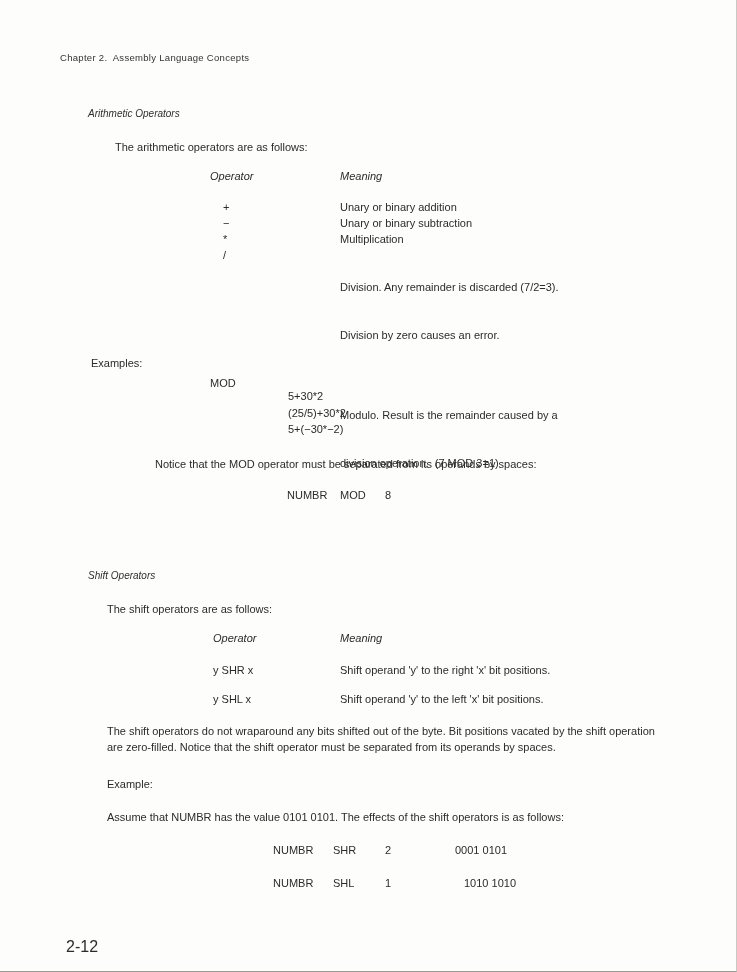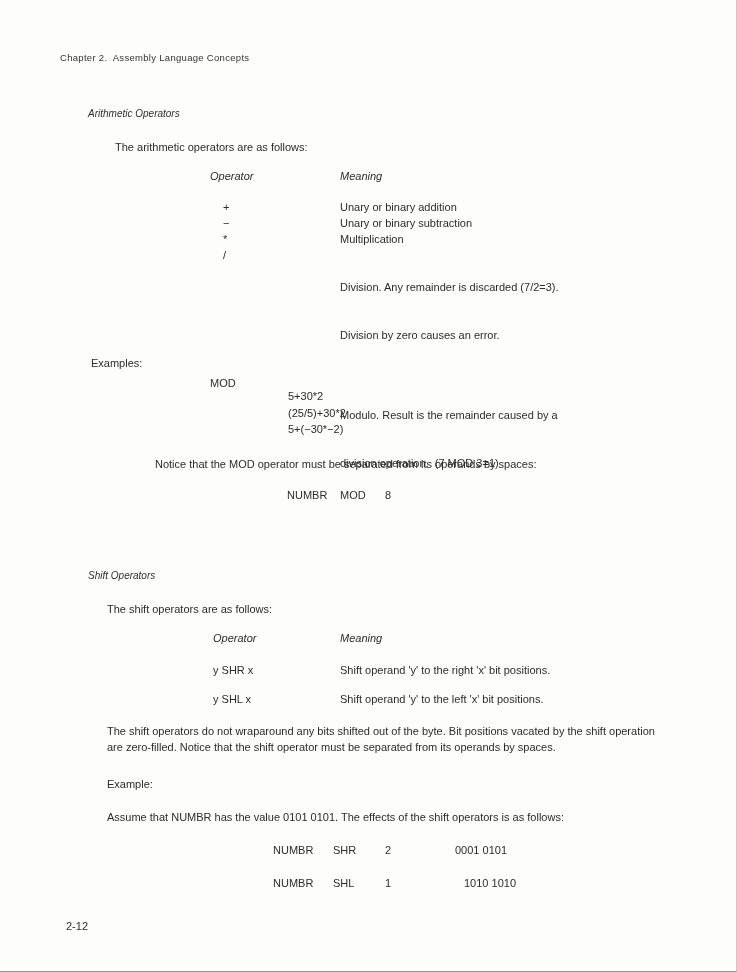--- a/index.html
+++ b/index.html
@@ -32,21 +32,21 @@
   
   .strow { display: flex; }
   .shead { margin-bottom: 16px; }
   .srow1 { margin-bottom: 13px; }
   .scol-op { width: 127px; flex: 0 0 127px; }
   .scol-meaning { width: 400px; }
   
   .coderow { position: absolute; height: 15px; }
   .tok { position: absolute; top: 0; white-space: pre; }
   .expr-block div { line-height: 16.5px; }
-  .footer-num { font-size: 11px; color: #2b2b2b; }
+  .footer-num { font-size: 16px; color: #2b2b2b; margin-top: 21px; }
 </style>
 </head>
 <body>
 
 <div class="page">
 
   <div class="abs header-line ws-pre" style="left:60px; top:50px;">Chapter 2.  Assembly Language Concepts</div>
 
   <div class="abs section-heading" style="left:88px; top:106px;">Arithmetic Operators</div>
 

